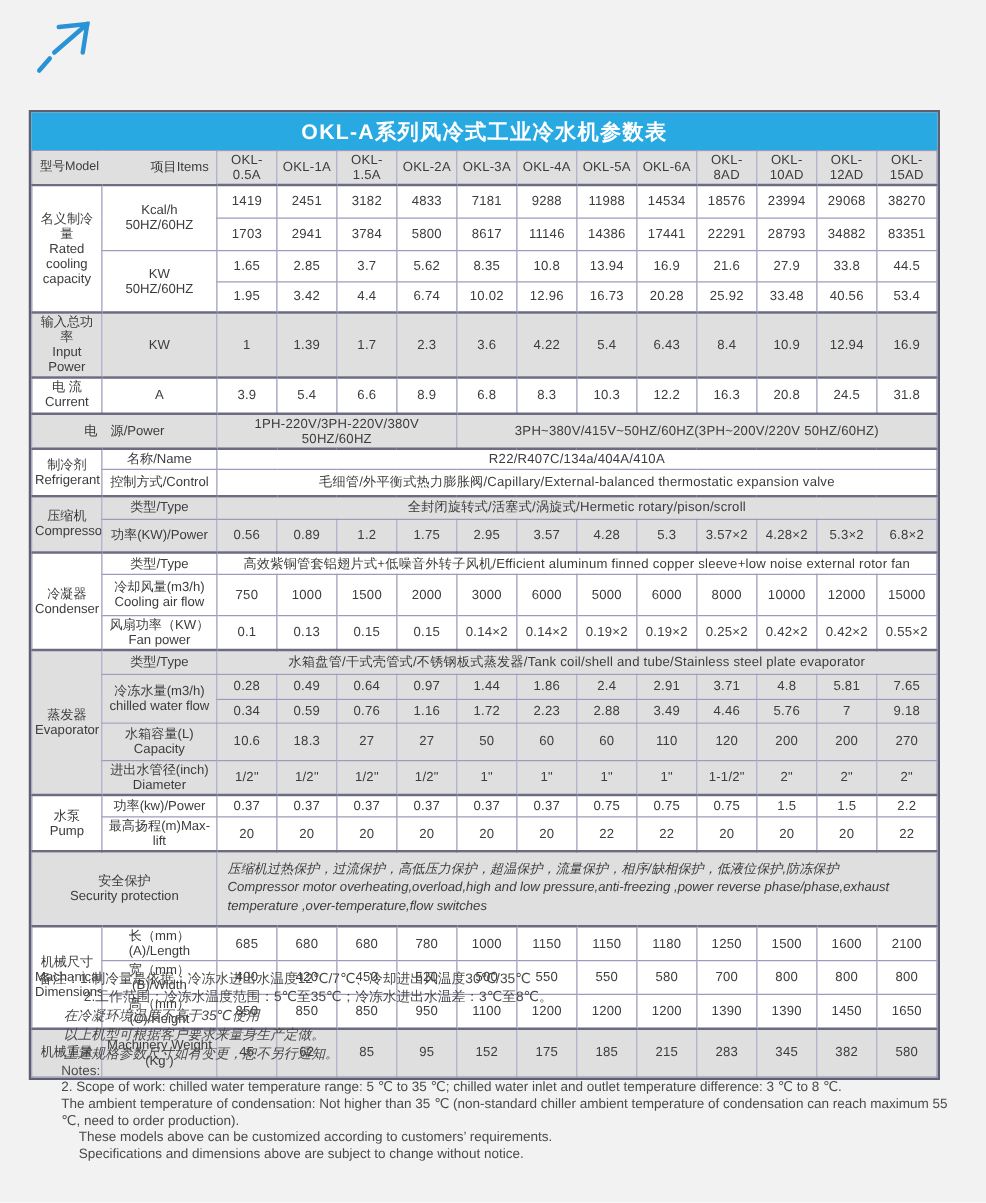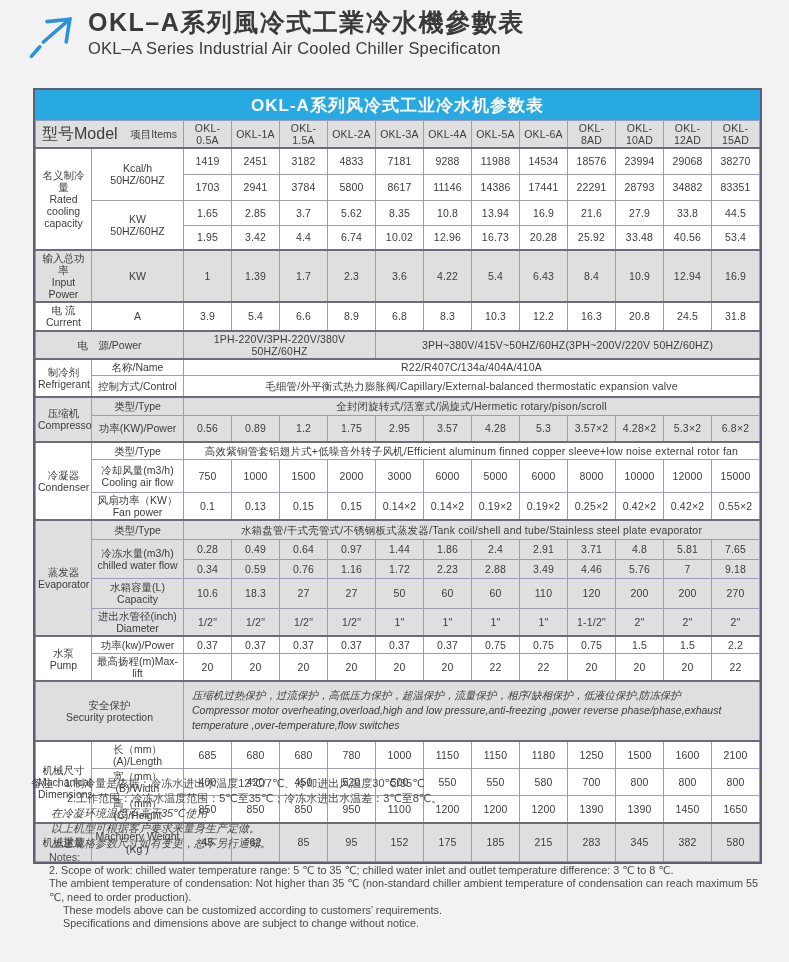--- a/index.html
+++ b/index.html
@@ -14,21 +14,21 @@
 
   
   .brand { position:absolute; left:26px; top:8px; display:flex; align-items:flex-start; }
   .logo { width:54px; height:48px; margin-top:4px; }
   .logo svg { width:100%; height:100%; }
   .titles { margin-left:8px; }
   .title-zh { font-size:25px; font-weight:bold; color:#3a3a3a; letter-spacing:1.5px; line-height:1.15; }
   .title-en { font-size:16.5px; color:#3a3a3a; margin-top:2px; letter-spacing:0.2px; }
 
   
-  .table-wrap { position:absolute; left:33px; top:88px; width:729px; border:2px solid #5f5f74; background:#fff; }
+  .table-wrap { position:absolute; left:23px; top:88px; width:729px; border:2px solid #5f5f74; background:#fff; }
   .caption {
     height:30px; background:#29a9e1; color:#ffffff;
     font-size:17px; font-weight:bold; letter-spacing:1px;
     display:flex; align-items:center; justify-content:center;
   }
   table { width:100%; border-collapse:collapse; table-layout:fixed; }
   col.c-sec  { width:56px; }
   col.c-item { width:92px; }
   td {
     border:1px solid #9c9cba;
@@ -48,21 +48,21 @@
   .h30 td{height:30px} .h33 td{height:33px} .h38 td{height:38px} .h60 td{height:60px}
 
   
   .corner {
     position:relative; padding:0 6px;
     background-image:linear-gradient(to bottom right,
       transparent calc(50% - 0.8px), #9c9cba calc(50% - 0.8px),
       #9c9cba calc(50% + 0.8px), transparent calc(50% + 0.8px));
   }
   .corner .cwrap { display:flex; justify-content:space-between; align-items:center; height:100%; }
-  .corner-model { font-size:16px; }
+  .corner-model { font-size:10px; }
   .corner-items { font-size:10.5px; }
 
   .security-cell { text-align:left; padding:4px 8px; }
   .security-cell div { line-height:1.45;font-style:italic; }
 
   
   .notes { position:absolute; left:31px; top:776px; width:730px; }
   .notes-zh div { font-size:11px; line-height:15px; color:#4a4a4a; }
   .notes-en div { font-size:10.8px; line-height:13.2px; color:#4a4a4a;margin-left:18px; }
   .ind1 { padding-left:36px; }
@@ -77,24 +77,20 @@
   <div class="brand">
     <span class="logo">
       <svg viewBox="0 0 44 40">
         <g stroke="#2a93d5" stroke-width="3" fill="none" stroke-linecap="round">
           <path d="M4 37 L11 29"></path>
           <path d="M14 25 L36 6"></path>
           <path d="M17 8 L36 6 L33 25"></path>
         </g>
       </svg>
     </span>
-    <div class="titles">
-      <div class="title-zh">OKL–A系列風冷式工業冷水機參數表</div>
-      <div class="title-en">OKL–A Series Industrial Air Cooled Chiller Specificaton</div>
-    </div>
   </div>
 
   <div class="table-wrap">
     <div class="caption">OKL-A系列风冷式工业冷水机参数表</div>
     <table>
       <colgroup>
         <col class="c-sec">
           <col class="c-item">
         <col>
           <col>

